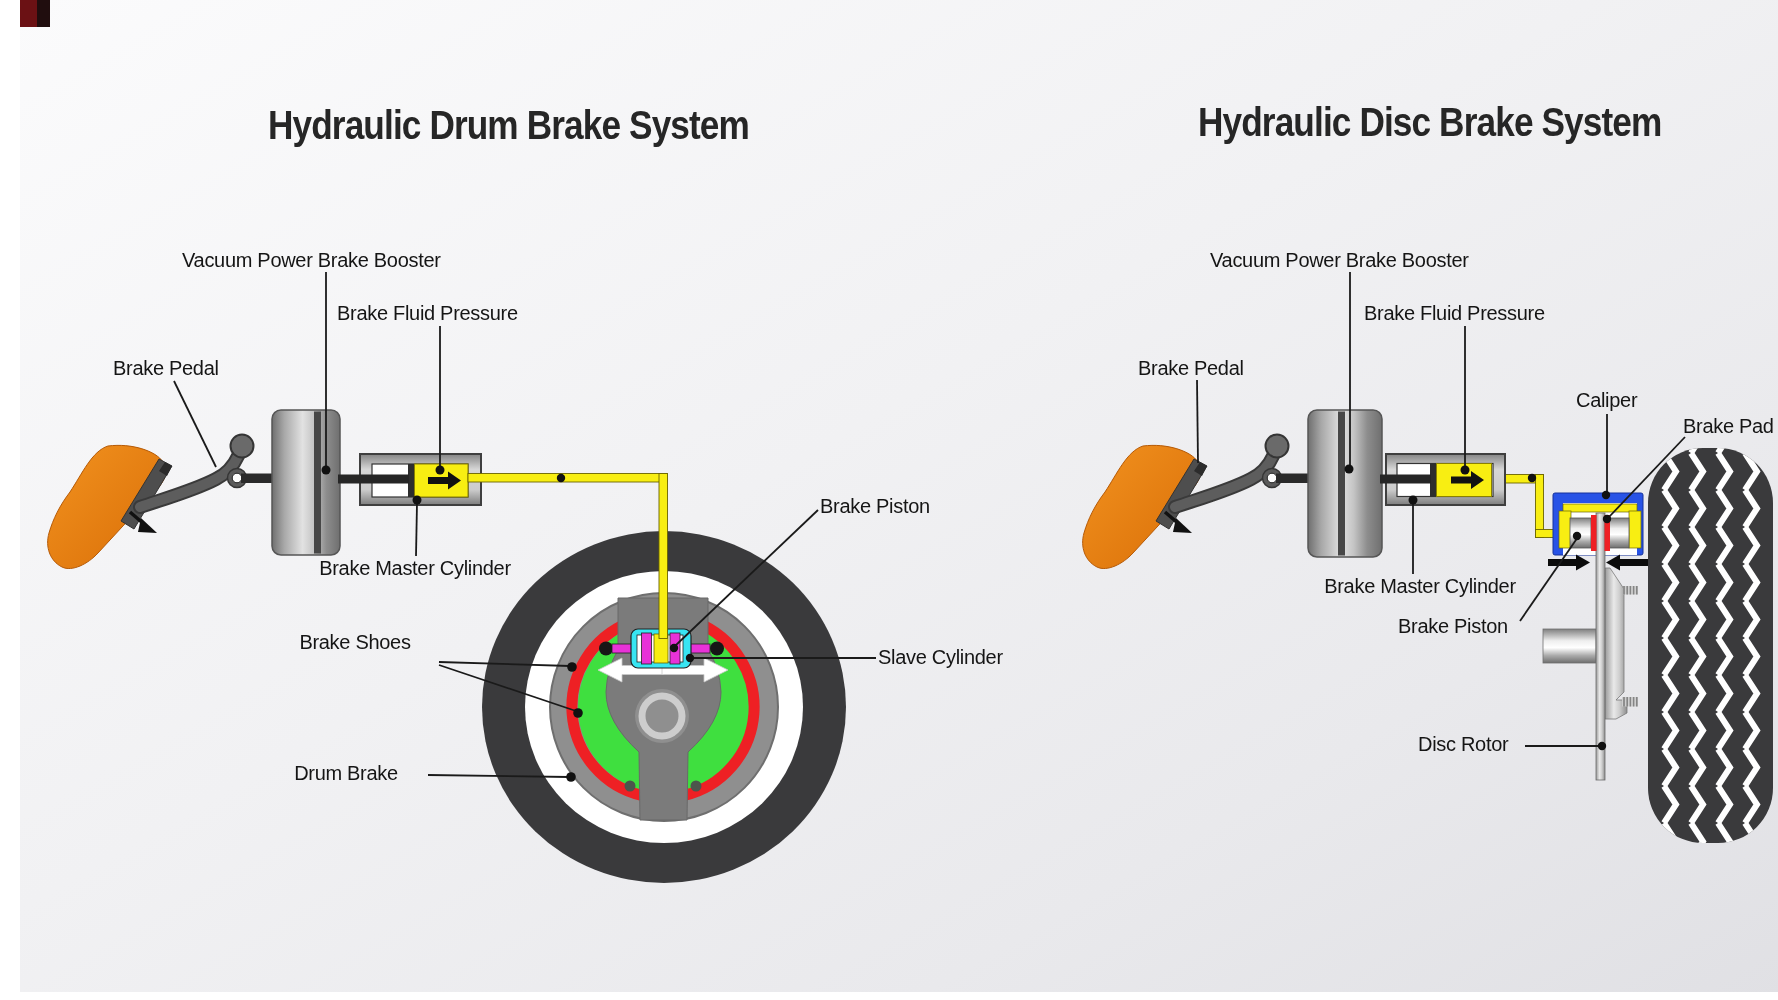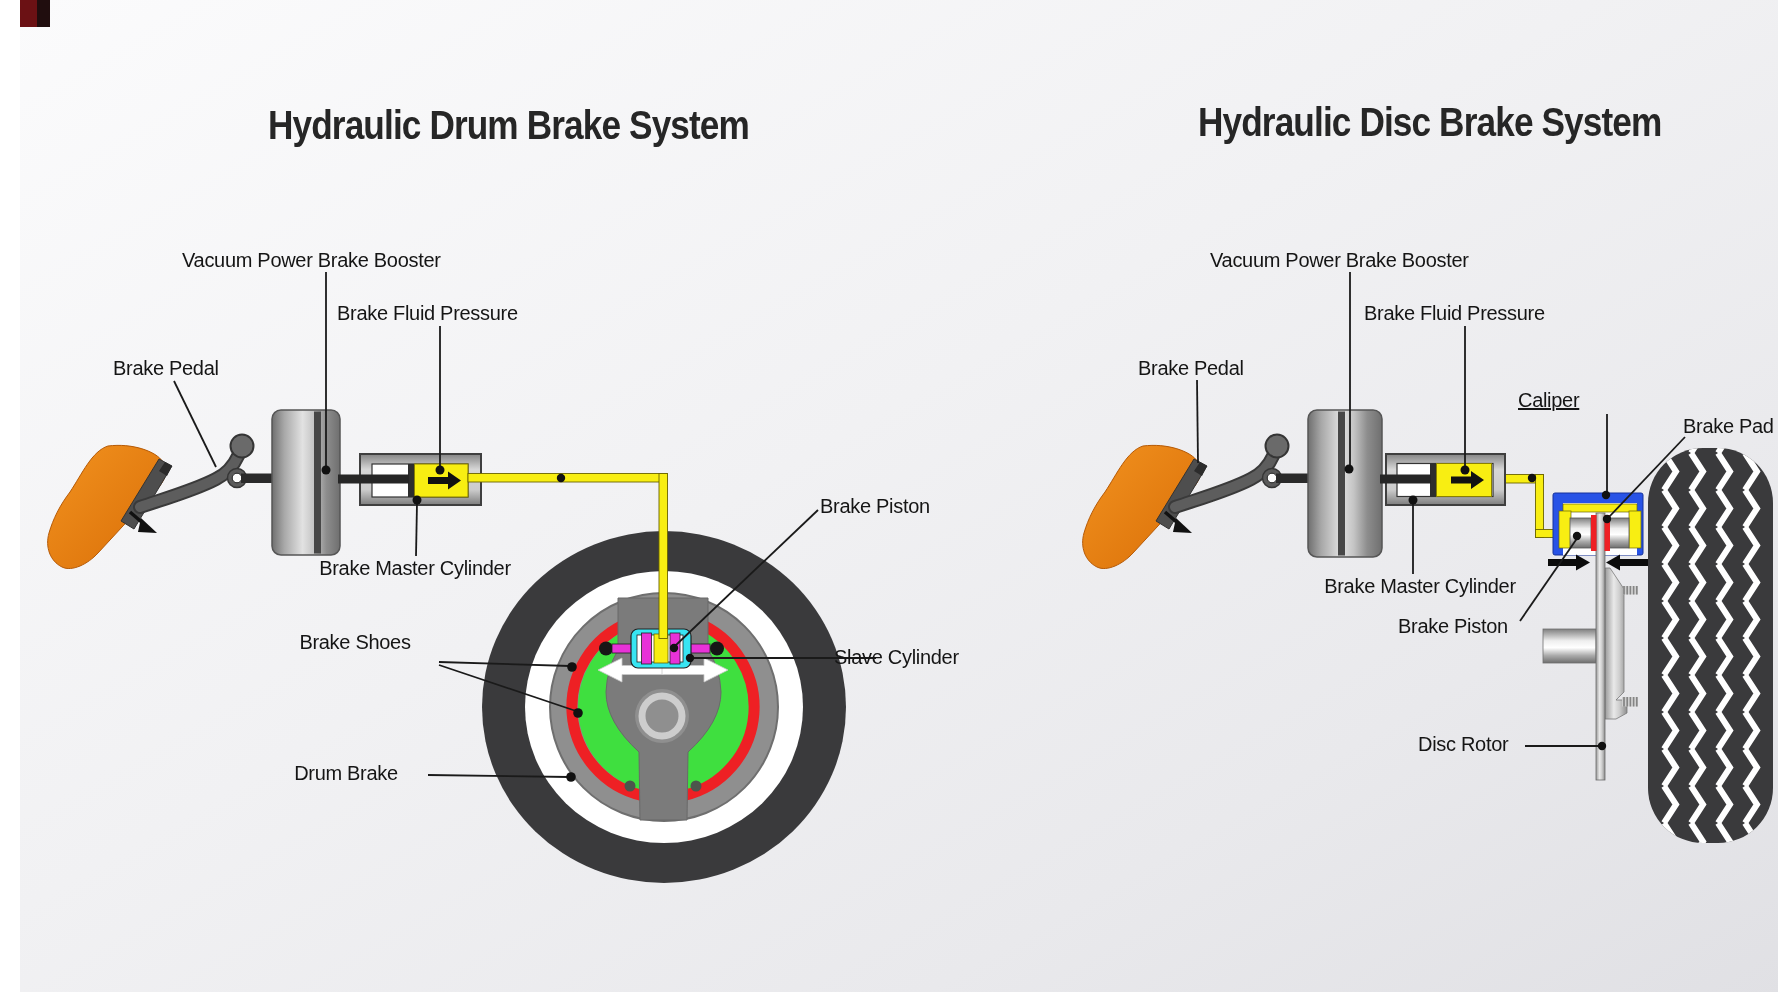--- a/index.html
+++ b/index.html
@@ -238,26 +238,26 @@
 </svg>
 
 <div class="title" style="left:248px;top:103px;">Hydraulic Drum Brake System</div>
 <div class="title" style="left:1178px;top:100px;">Hydraulic Disc Brake System</div>
 
 <div class="lbl" style="left:162px;top:250px;">Vacuum Power Brake Booster</div>
 <div class="lbl" style="left:317px;top:303px;">Brake Fluid Pressure</div>
 <div class="lbl" style="left:93px;top:358px;">Brake Pedal</div>
 <div class="lbl center" style="left:255px;top:558px;width:280px;">Brake Master Cylinder</div>
 <div class="lbl" style="left:800px;top:496px;">Brake Piston</div>
-<div class="lbl" style="left:814px;top:647px;">Slave Cylinder</div>
+<div class="lbl" style="left:858px;top:647px;">Slave Cylinder</div>
 <div class="lbl center" style="left:255px;top:632px;width:160px;">Brake Shoes</div>
 <div class="lbl center" style="left:246px;top:763px;width:160px;">Drum Brake</div>
 
 <div class="lbl" style="left:1190px;top:250px;">Vacuum Power Brake Booster</div>
 <div class="lbl" style="left:1344px;top:303px;">Brake Fluid Pressure</div>
 <div class="lbl" style="left:1118px;top:358px;">Brake Pedal</div>
-<div class="lbl" style="left:1498px;top:390px;text-decoration:underline;">Caliper</div>
+<div class="lbl" style="left:1556px;top:390px;">Caliper</div>
 <div class="lbl" style="left:1663px;top:416px;text-align:right;">Brake Pad</div>
 <div class="lbl center" style="left:1260px;top:576px;width:280px;">Brake Master Cylinder</div>
 <div class="lbl" style="left:1378px;top:616px;">Brake Piston</div>
 <div class="lbl" style="left:1398px;top:734px;">Disc Rotor</div>
 
 </div>
 
 </body></html>

